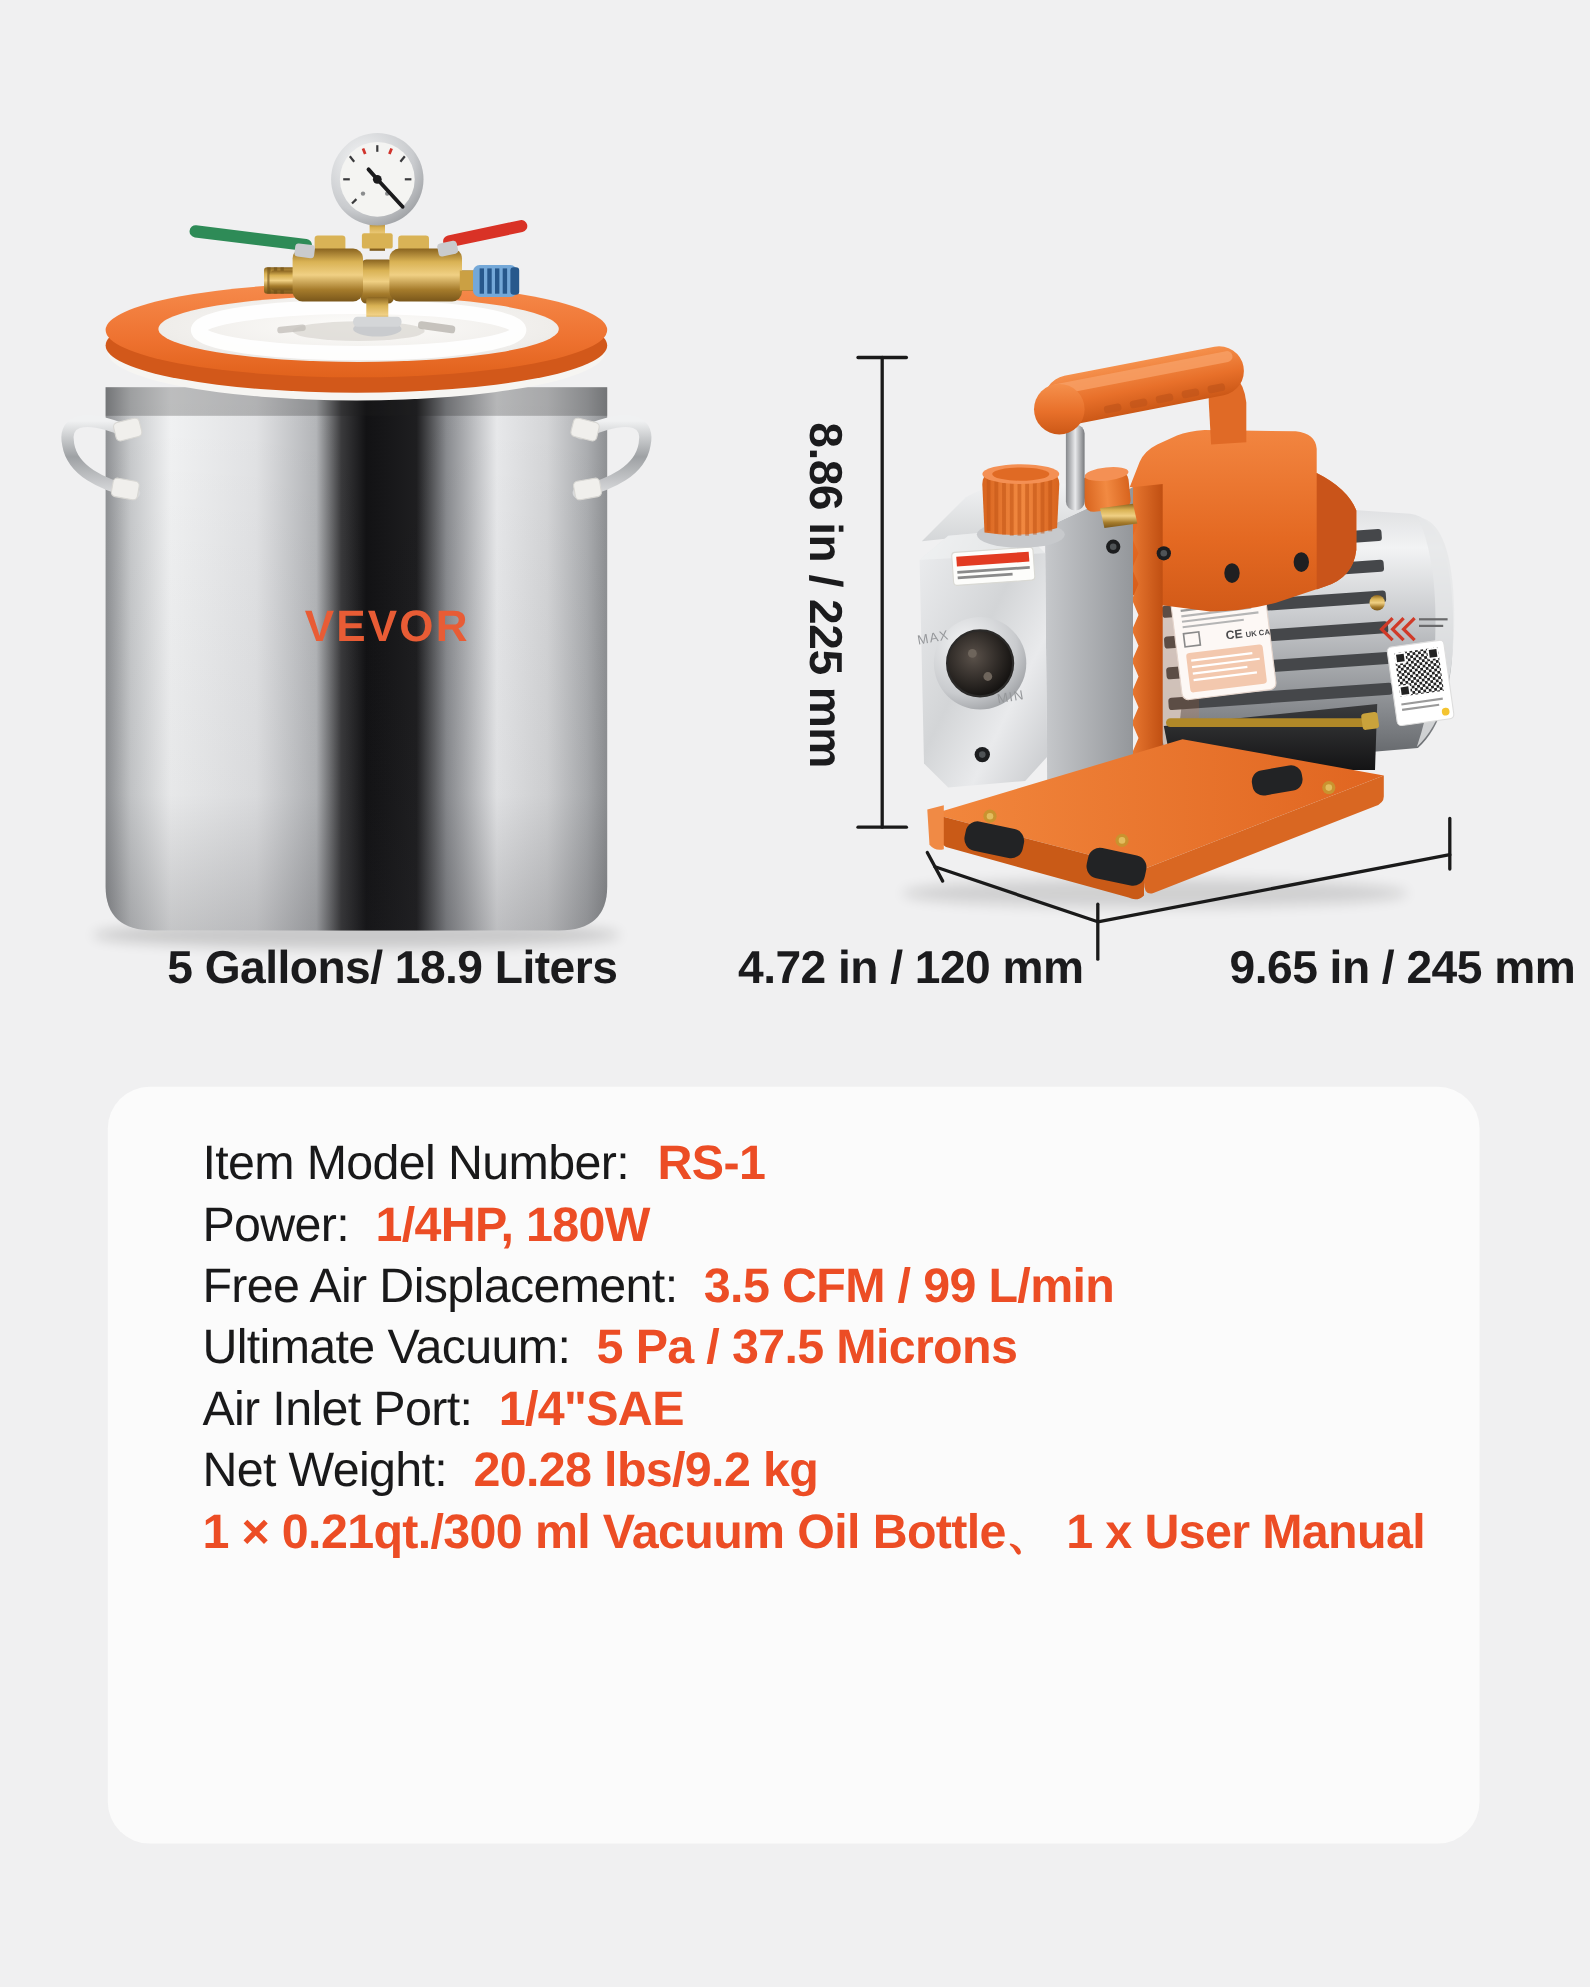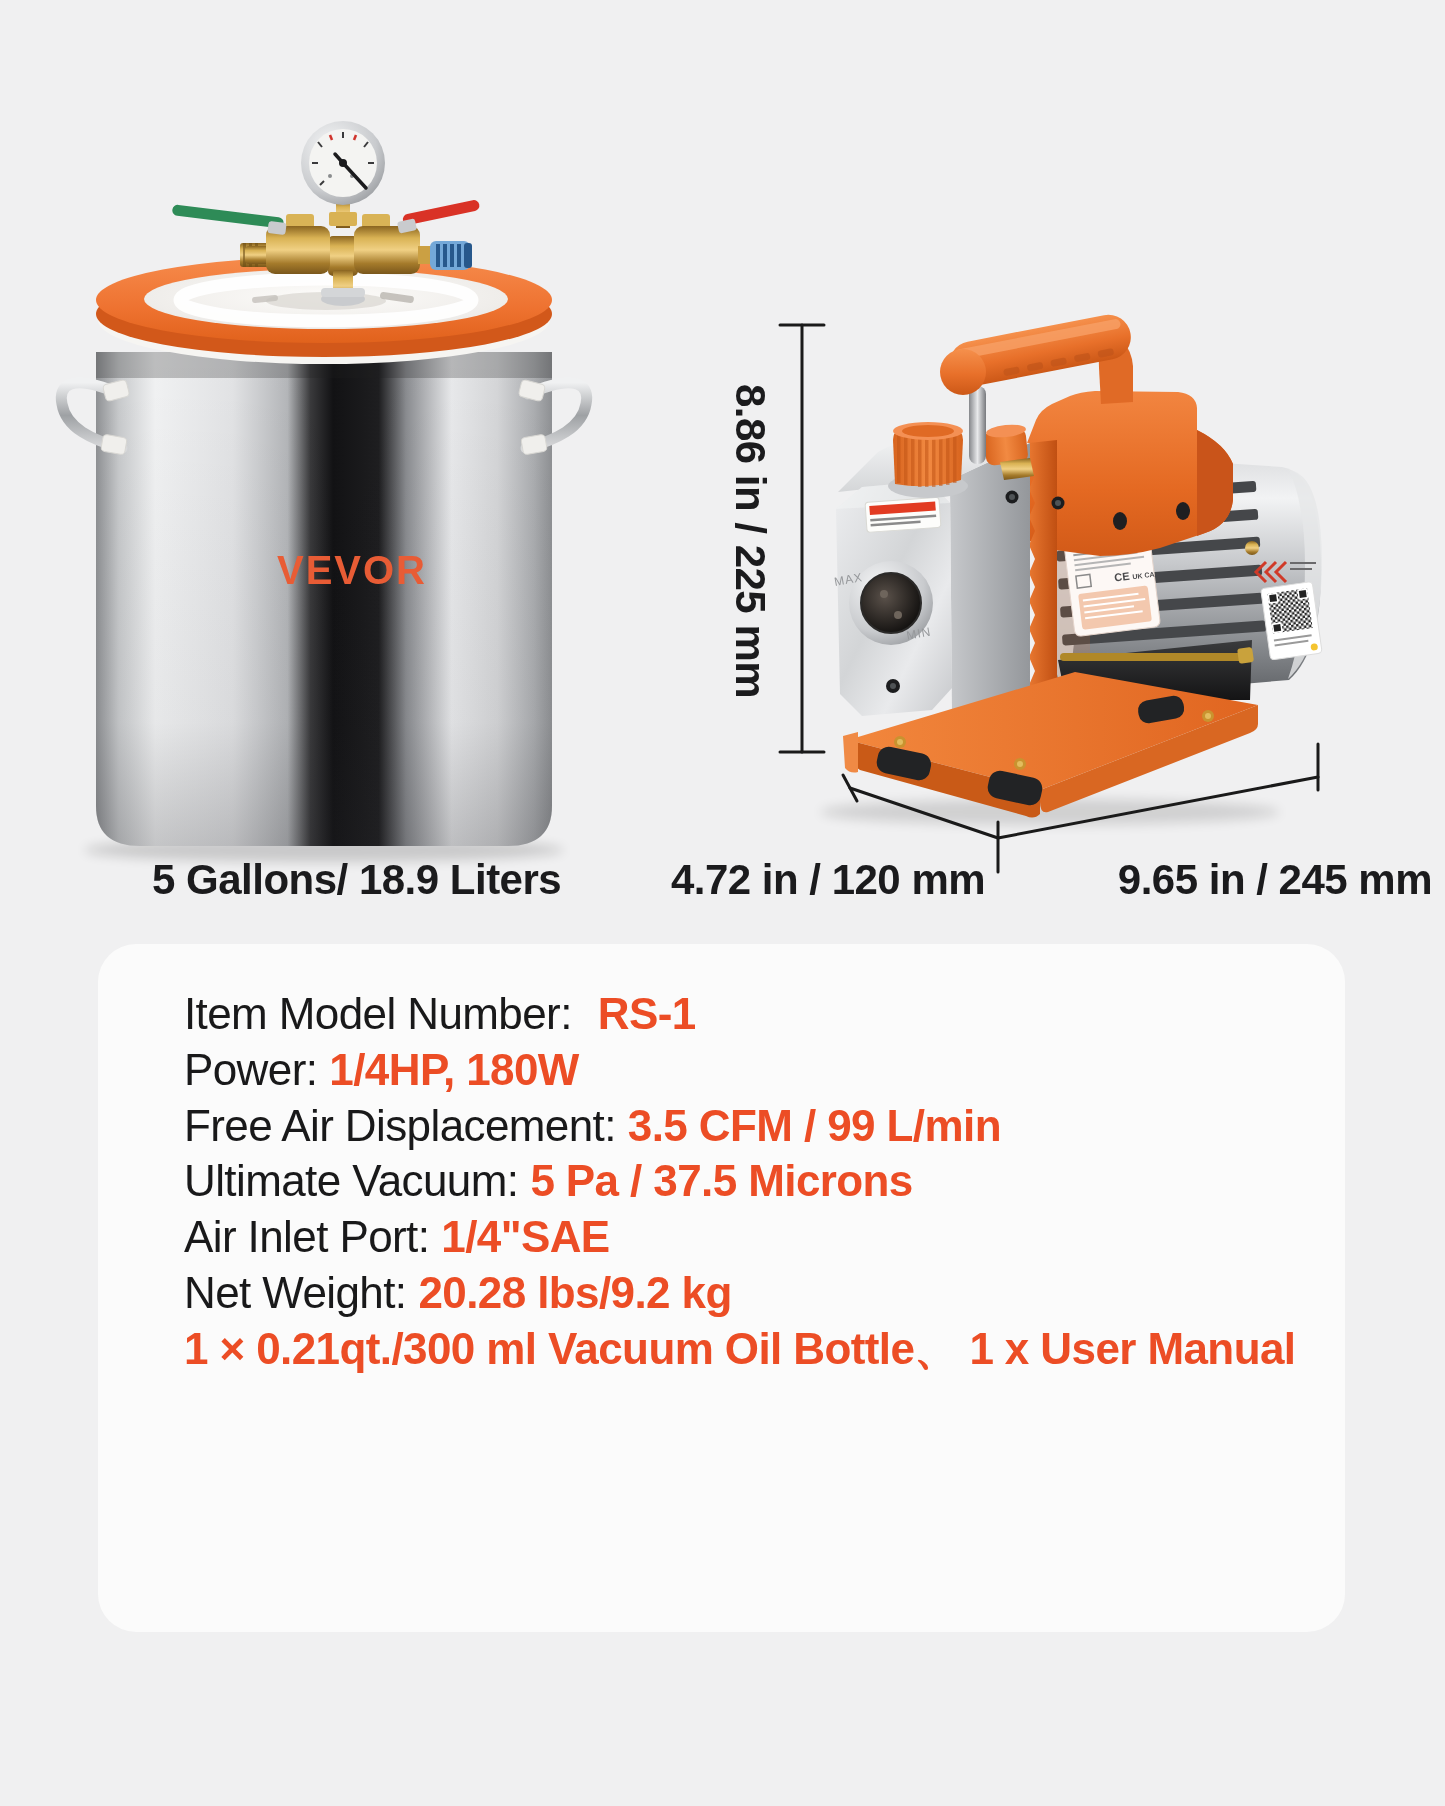--- a/index.html
+++ b/index.html
@@ -5,26 +5,26 @@
   html,body{margin:0;padding:0;}
   body{width:1445px;height:1806px;position:relative;background:#F0F0F1;
        font-family:"Liberation Sans", sans-serif;overflow:hidden;}
   .scene{position:absolute;left:0;top:0;width:1445px;height:960px;}
   .txt{position:absolute;color:#1B1B1D;white-space:nowrap;}
   .caption{font-size:42px;font-weight:700;letter-spacing:-0.5px;text-align:center;width:400px;}
   .dim-v{font-size:42px;font-weight:700;letter-spacing:-0.5px;text-align:center;width:440px;
          transform:rotate(90deg);}
   .brand-pot{font-size:40px;font-weight:700;letter-spacing:2px;color:#E85C35;
              text-align:center;width:300px;}
-  .panel{position:absolute;left:98px;top:944px;width:1247px;height:688px;
+  .panel{position:absolute;left:98px;top:988px;width:1247px;height:688px;
          background:#FBFBFB;border-radius:38px;box-sizing:border-box;
          padding:42px 40px 0 86px;}
   .spec-line{font-size:44px;line-height:55.8px;letter-spacing:-0.6px;white-space:nowrap;}
   .spec-label{color:#19191A;font-weight:400;}
-  .spec-value{color:#EC4D25;font-weight:700;margin-left:12px;}
+  .spec-value{color:#EC4D25;font-weight:700;margin-left:24px;}
   .spec-value.wide{margin-left:26px;}
   .spec-acc{color:#EC4D25;font-weight:700;}
 </style>
 </head>
 <body>
 
 <svg class="scene" viewBox="0 0 1445 960">
   <defs>
     <linearGradient id="potSteel" x1="0" y1="0" x2="1" y2="0">
       <stop offset="0" stop-color="#8F9194"></stop>

